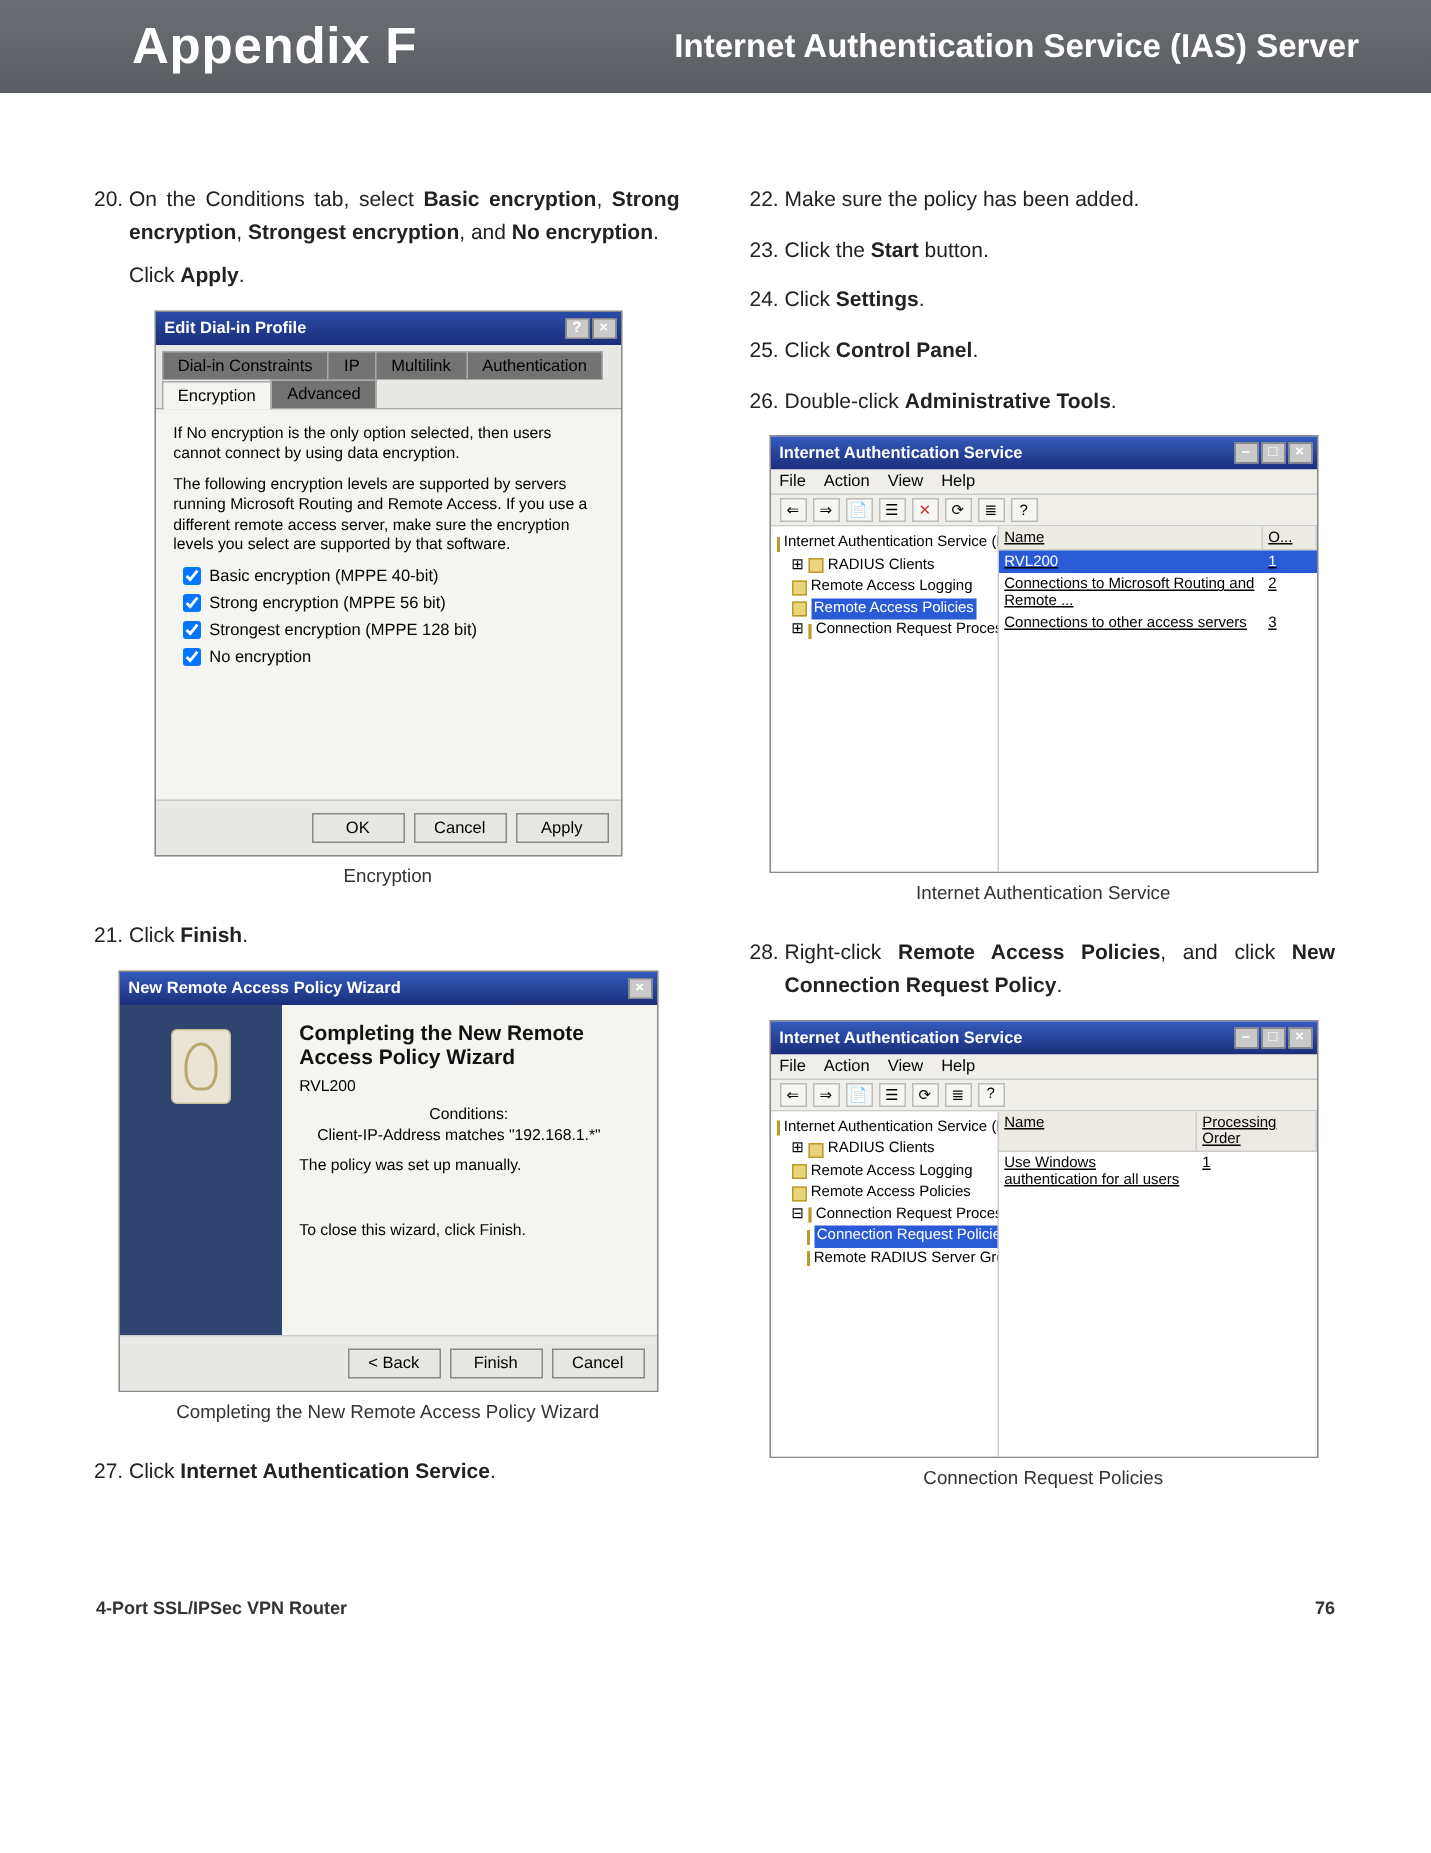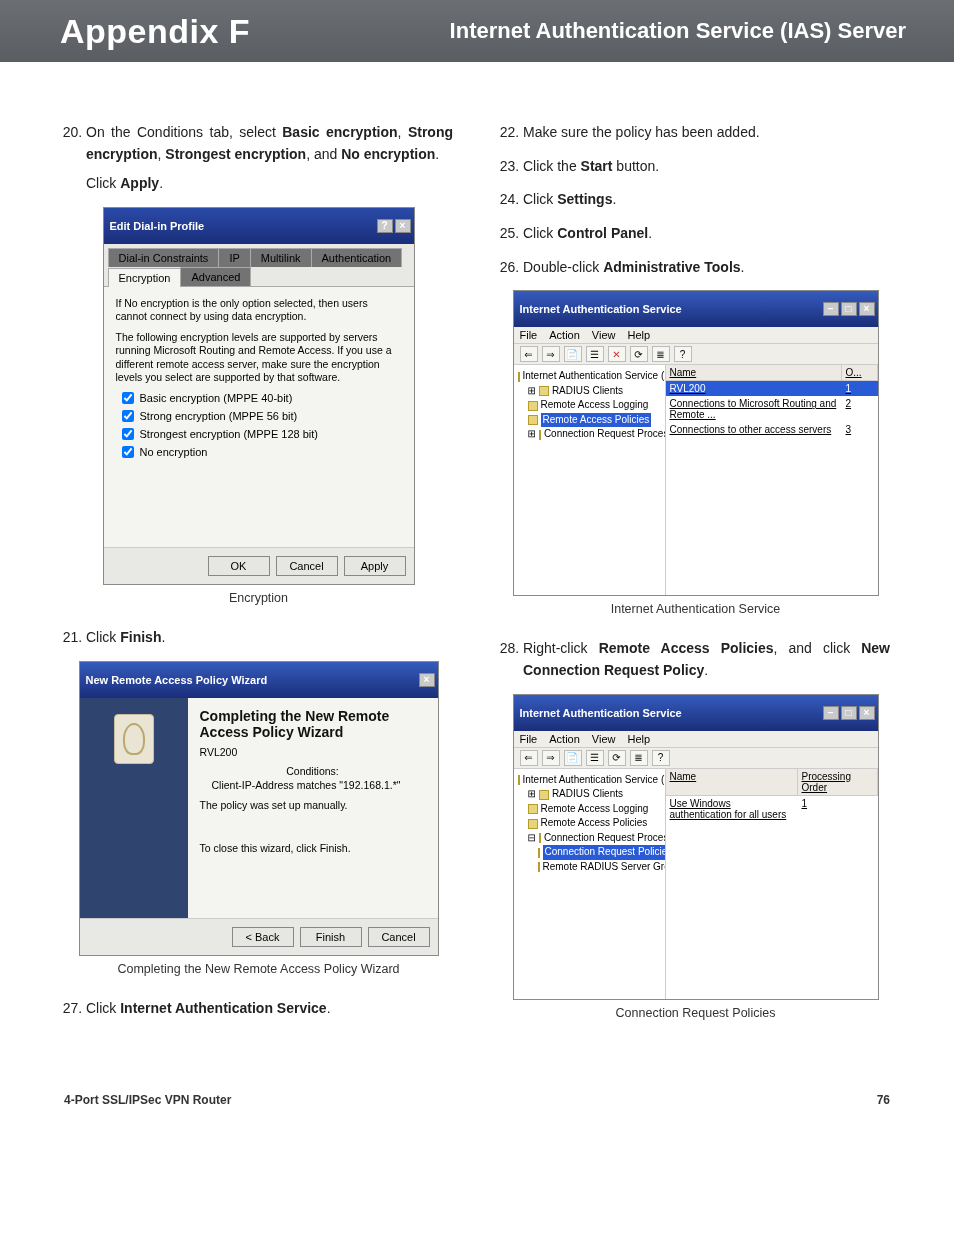--- a/index.html
+++ b/index.html
@@ -1,29 +1,29 @@
 <!DOCTYPE html>
 <html><head>
 <meta charset="utf-8">
 <style>
   * { box-sizing: border-box; margin: 0; padding: 0; }
   html, body { width: 954px; font-family: "Segoe UI", Arial, sans-serif; color: #222; background:#fff; }
-  .topbar { background: linear-gradient(#6b6e72,#5a5d61); color:#fff; height:62px; width:100%; display:flex; align-items:center; padding:0 48px 0 60px; justify-content:space-between; }
+  .topbar { background: linear-gradient(#6b6e72,#5a5d61); color:#fff; height:62px; width:100%; display:flex; align-items:center; padding:0 48px 0 88px; justify-content:space-between; }
   .topbar h1 { font-size:34px; font-weight:700; letter-spacing:.5px; }
   .topbar h2 { font-size:22px; font-weight:700; }
   .page { padding: 60px 64px 40px 64px; column-count:2; column-gap:48px; }
   .page > * { break-inside: avoid; }
   ol.steps { list-style: decimal; margin:0; padding:0; }
   ol.steps > li { margin:0 0 12px 22px; font-size:14px; line-height:1.55; }
   ol.steps > li .sub { margin-top:8px; }
   b { font-weight:700; }
   .figure { margin:10px 0 22px 0; }
   .figcap { text-align:center; font-size:12.5px; color:#333; margin-top:6px; }
   .win { border:1px solid #8a8a8a; background:#e8e8e4; font-family: Tahoma, sans-serif; font-size:11px; color:#000; }
-  .win .titlebar { background: linear-gradient(#2a4aa8,#1a2e7a); color:#fff; height:36px; display:flex; align-items:center; justify-content:space-between; padding:0 3px 0 6px; font-weight:700; font-size:11px; }
+  .win .titlebar { background: linear-gradient(#2a4aa8,#1a2e7a); color:#fff; height:22px; display:flex; align-items:center; justify-content:space-between; padding:0 3px 0 6px; font-weight:700; font-size:11px; }
   .winbtns { display:flex; gap:2px; }
   .winbtn { width:16px; height:14px; background:#c9c9c9; border:1px solid #888; display:flex; align-items:center; justify-content:center; font-size:10px; line-height:1; }
   
   .dlg1 { width:312px; }
   .tabs { display:flex; flex-wrap:wrap; border-bottom:1px solid #aaa; background:#e8e8e4; padding:4px 4px 0 4px; gap:0; }
   .tab { border:1px solid #aaa; border-bottom:none; background:#737373; padding:3px 10px; font-size:11px; margin-right:-1px; }
   .tab.selected { background:#f4f4f0; position:relative; top:1px; }
   .dlgbody { background:#f4f4f0; padding:10px 12px 8px 12px; min-height:260px; }
   .dlgbody p { font-size:10.5px; line-height:1.25; margin-bottom:8px; }
   .chk { display:flex; align-items:center; gap:6px; margin:6px 0 6px 6px; font-size:11px; }

